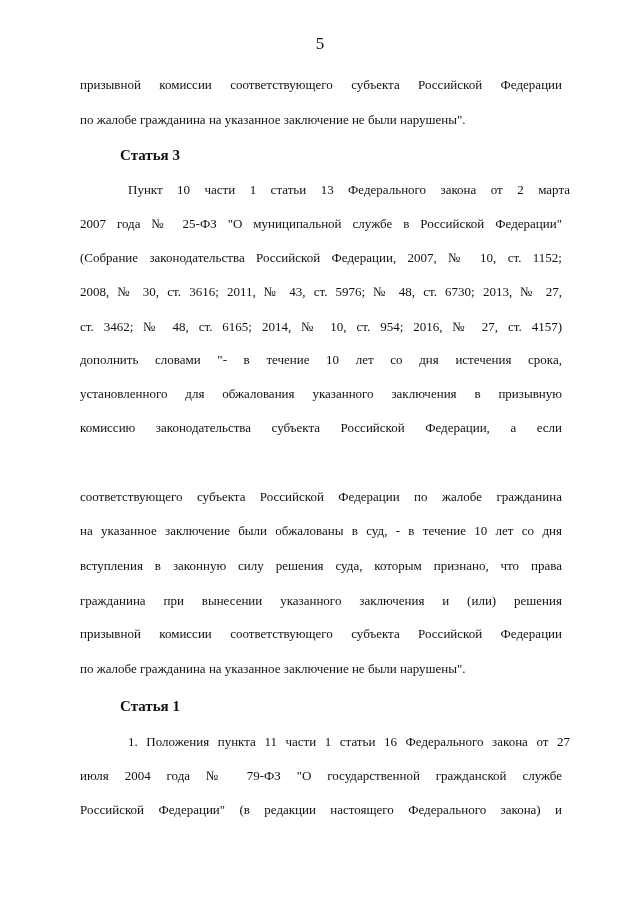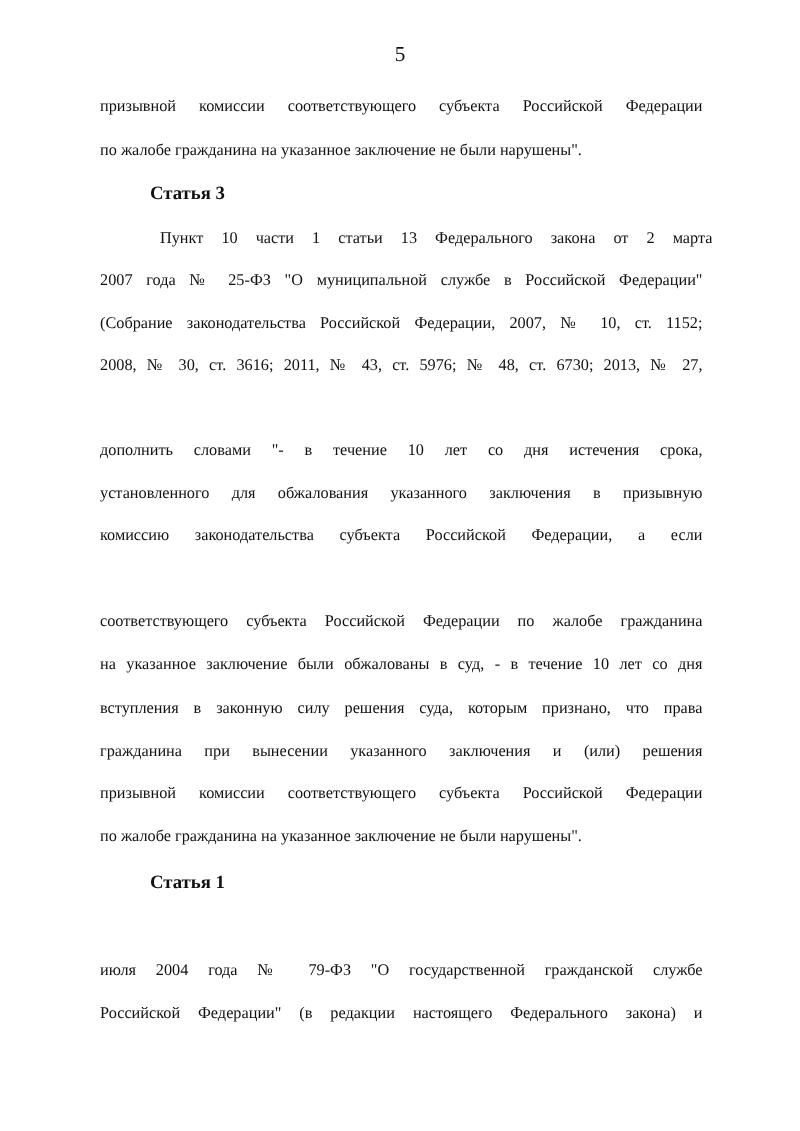--- a/index.html
+++ b/index.html
@@ -31,25 +31,27 @@
 <div class="page">
   <div class="page-number">5</div>
 
   <div class="line" style="top:75px">призывной комиссии соответствующего субъекта Российской Федерации</div>
   <div class="line last" style="top:110px">по жалобе гражданина на указанное заключение не были нарушены".</div>
   <div class="heading" style="top:145px">Статья 3</div>
   <div class="line indent" style="top:180px">Пункт 10 части 1 статьи 13 Федерального закона от 2 марта</div>
   <div class="line" style="top:214px">2007 года № 25-ФЗ "О муниципальной службе в Российской Федерации"</div>
   <div class="line" style="top:248px">(Собрание законодательства Российской Федерации, 2007, № 10, ст. 1152;</div>
   <div class="line" style="top:282px">2008, № 30, ст. 3616; 2011, № 43, ст. 5976; № 48, ст. 6730; 2013, № 27,</div>
+  <div class="line" style="top:317px">ст. 3462; № 48, ст. 6165; 2014, № 10, ст. 954; 2016, № 27, ст. 4157)</div>
   <div class="line" style="top:350px">дополнить словами "- в течение 10 лет со дня истечения срока,</div>
   <div class="line" style="top:384px">установленного для обжалования указанного заключения в призывную</div>
   <div class="line" style="top:418px">комиссию законодательства субъекта Российской Федерации, а если</div>
   <div class="line" style="top:487px">соответствующего субъекта Российской Федерации по жалобе гражданина</div>
   <div class="line" style="top:521px">на указанное заключение были обжалованы в суд, - в течение 10 лет со дня</div>
   <div class="line" style="top:591px">гражданина при вынесении указанного заключения и (или) решения</div>
   <div class="line" style="top:556px">вступления в законную силу решения суда, которым признано, что права</div>
   <div class="line" style="top:624px">призывной комиссии соответствующего субъекта Российской Федерации</div>
   <div class="line last" style="top:659px">по жалобе гражданина на указанное заключение не были нарушены".</div>
   <div class="heading" style="top:696px">Статья 1</div>
+  <div class="line indent" style="top:732px">1. Положения пункта 11 части 1 статьи 16 Федерального закона от 27</div>
   <div class="line" style="top:766px">июля 2004 года № 79-ФЗ "О государственной гражданской службе</div>
   <div class="line" style="top:800px">Российской Федерации" (в редакции настоящего Федерального закона) и</div>
 </div>
 
 </body></html>

